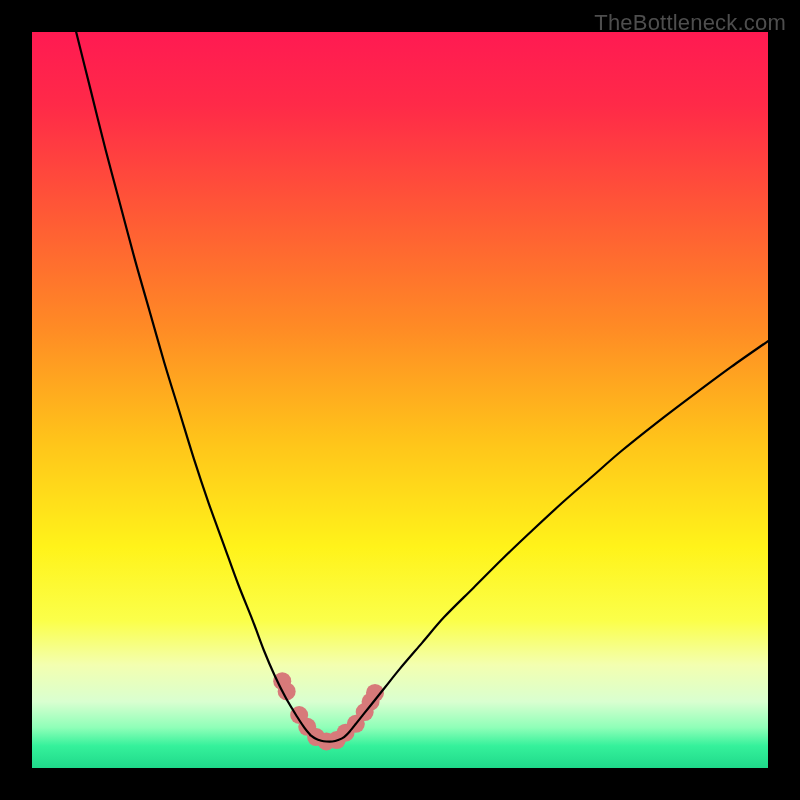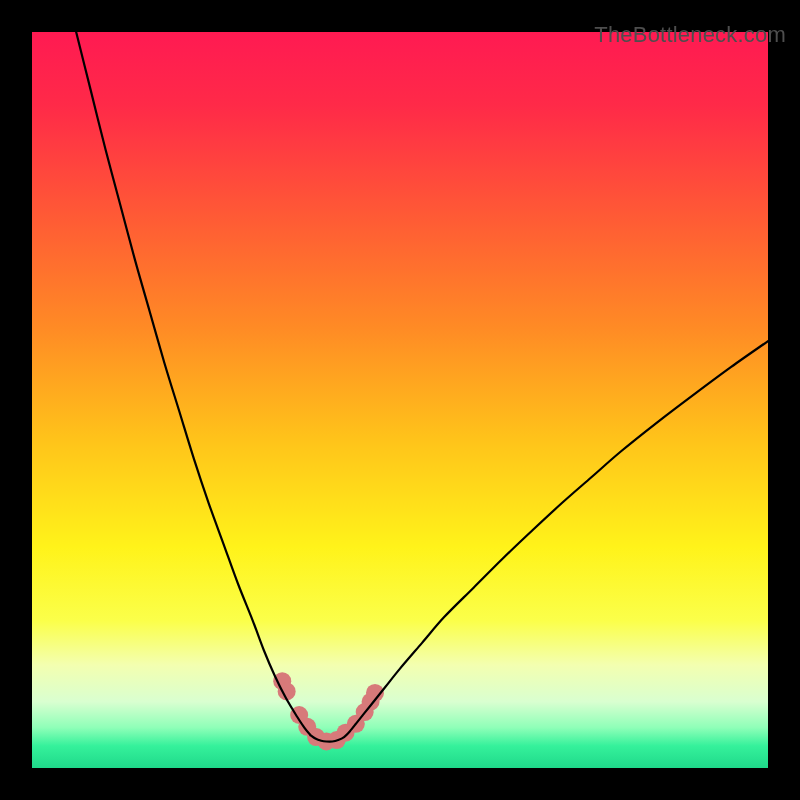--- a/index.html
+++ b/index.html
@@ -34,21 +34,21 @@
   }
   .curve-svg {
     position: absolute;
     left: 0;
     top: 0;
     width: 100%;
     height: 100%;
   }
   .watermark {
     position: absolute;
-    top: 22px;
+    top: 10px;
     right: 14px;
     color: #4e4e4e;
     font-size: 22px;
     font-weight: 500;
     letter-spacing: 0.2px;
     z-index: 5;
   }
 </style>
 </head>
 <body>

